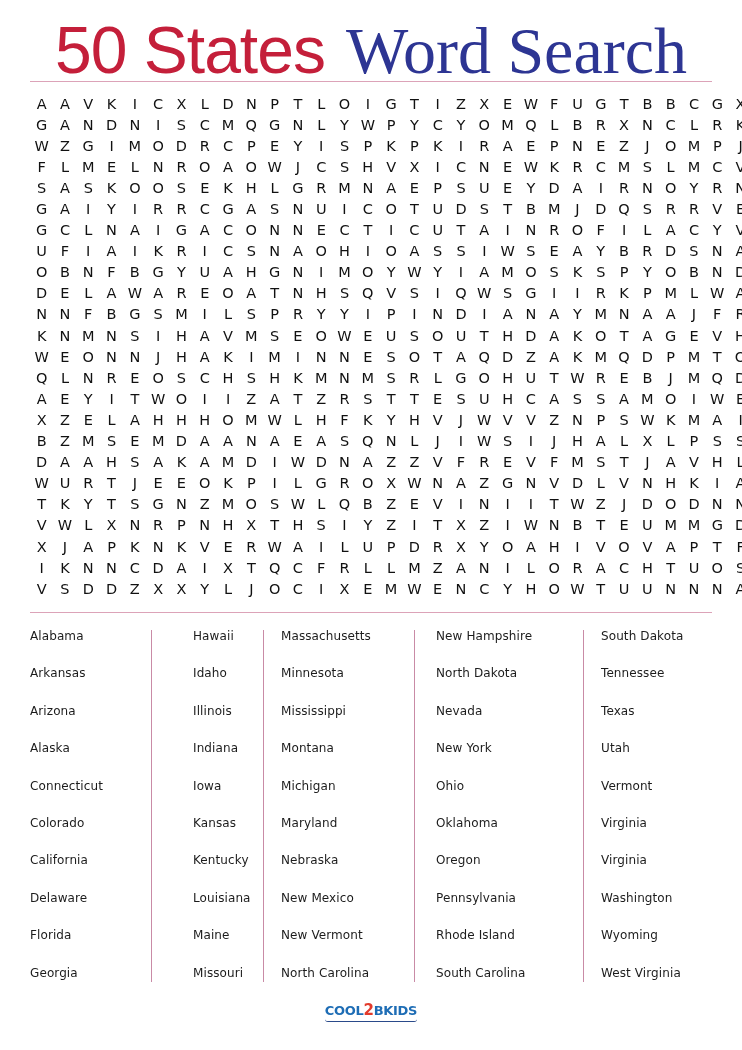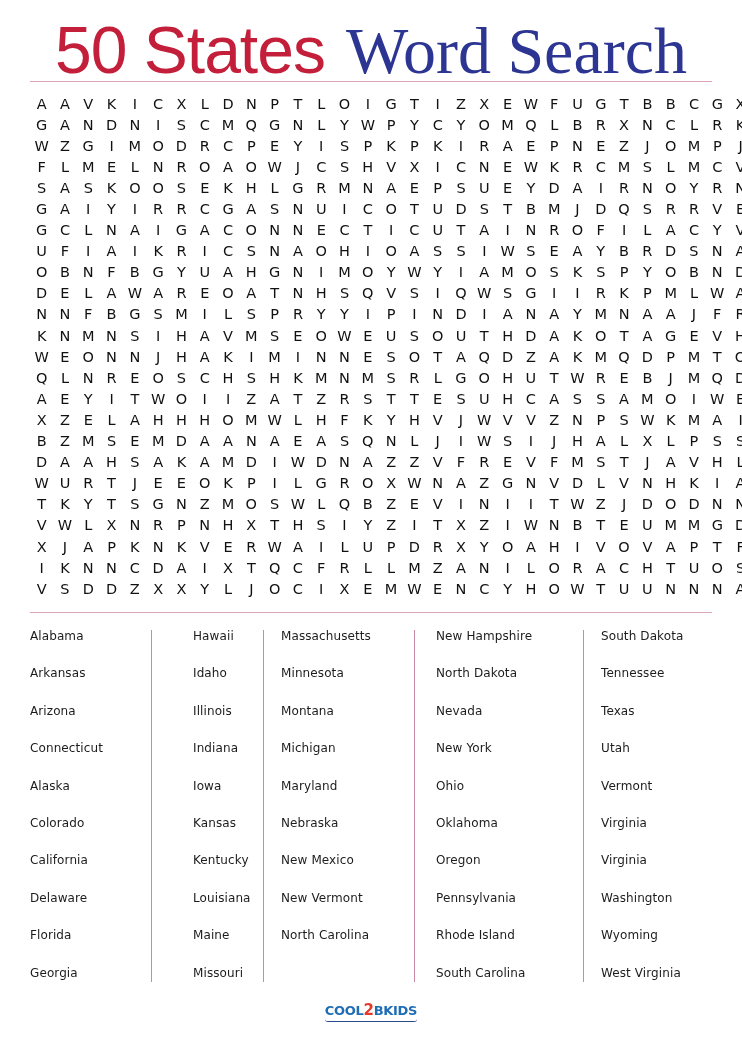--- a/index.html
+++ b/index.html
@@ -937,22 +937,22 @@
 
 <div class="words">
   <div class="vsep s1"></div>
   <div class="vsep s2"></div>
   <div class="vsep s3"></div>
   <div class="vsep s4"></div>
   <div class="col c1">
       <div class="word">Alabama</div>
       <div class="word">Arkansas</div>
       <div class="word">Arizona</div>
+      <div class="word">Alaska</div>
       <div class="word">Connecticut</div>
-      <div class="word">Alaska</div>
       <div class="word">Colorado</div>
       <div class="word">California</div>
       <div class="word">Delaware</div>
       <div class="word">Florida</div>
       <div class="word">Georgia</div>
     </div>
   <div class="col c2">
       <div class="word">Hawaii</div>
       <div class="word">Idaho</div>
       <div class="word">Illinois</div>
@@ -960,20 +960,21 @@
       <div class="word">Iowa</div>
       <div class="word">Kansas</div>
       <div class="word">Kentucky</div>
       <div class="word">Louisiana</div>
       <div class="word">Maine</div>
       <div class="word">Missouri</div>
     </div>
   <div class="col c3">
       <div class="word">Massachusetts</div>
       <div class="word">Minnesota</div>
+      <div class="word">Mississippi</div>
       <div class="word">Montana</div>
       <div class="word">Michigan</div>
       <div class="word">Maryland</div>
       <div class="word">Nebraska</div>
       <div class="word">New Mexico</div>
       <div class="word">New Vermont</div>
       <div class="word">North Carolina</div>
     </div>
   <div class="col c4">
       <div class="word">New Hampshire</div>

